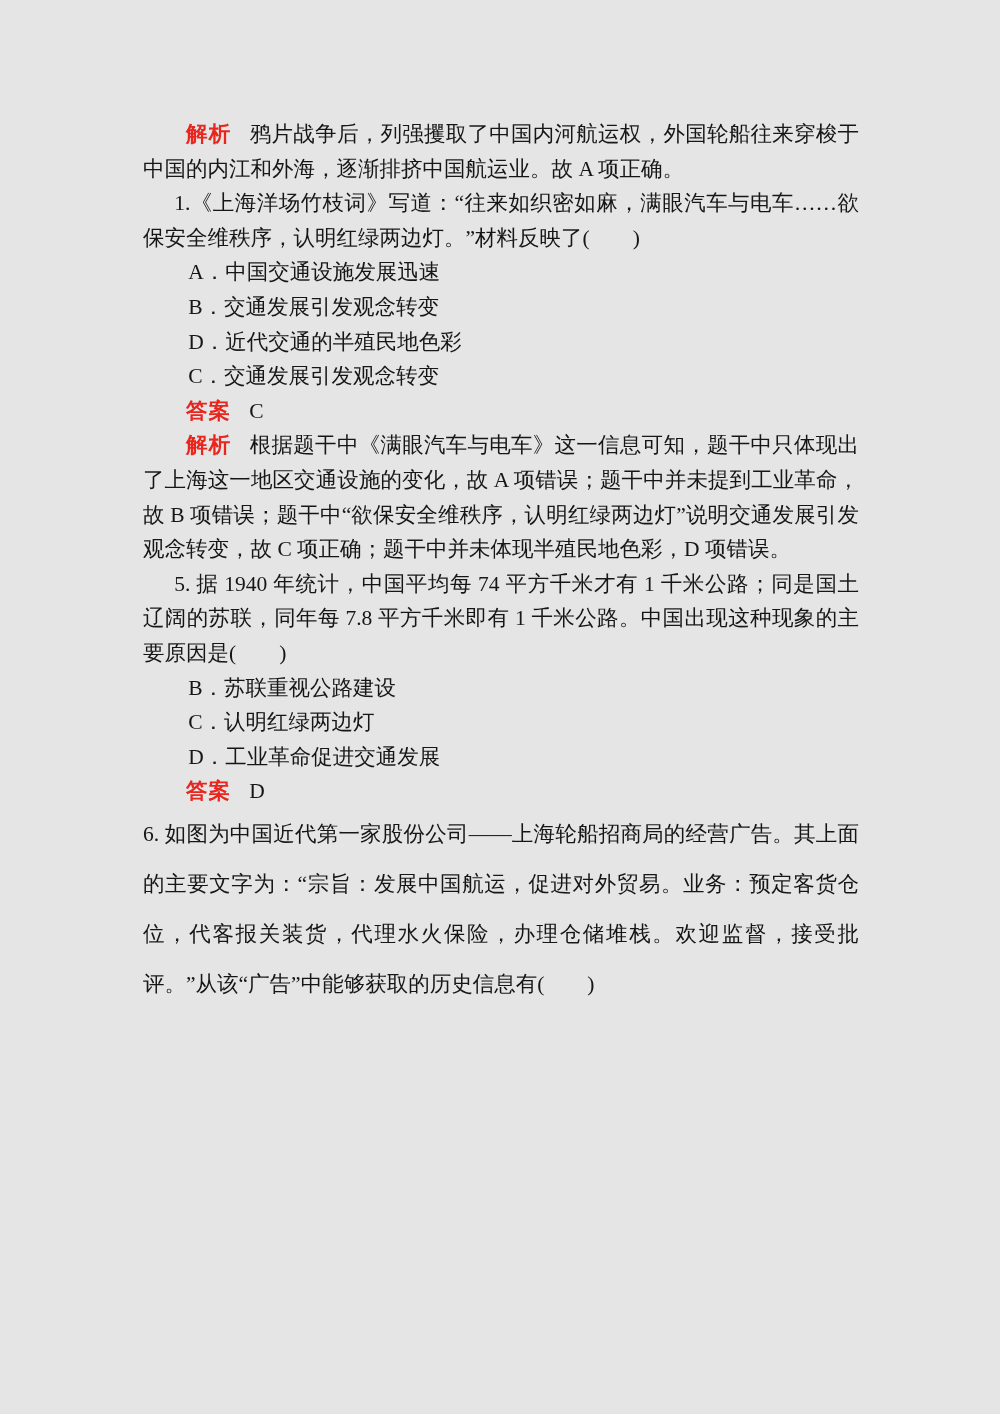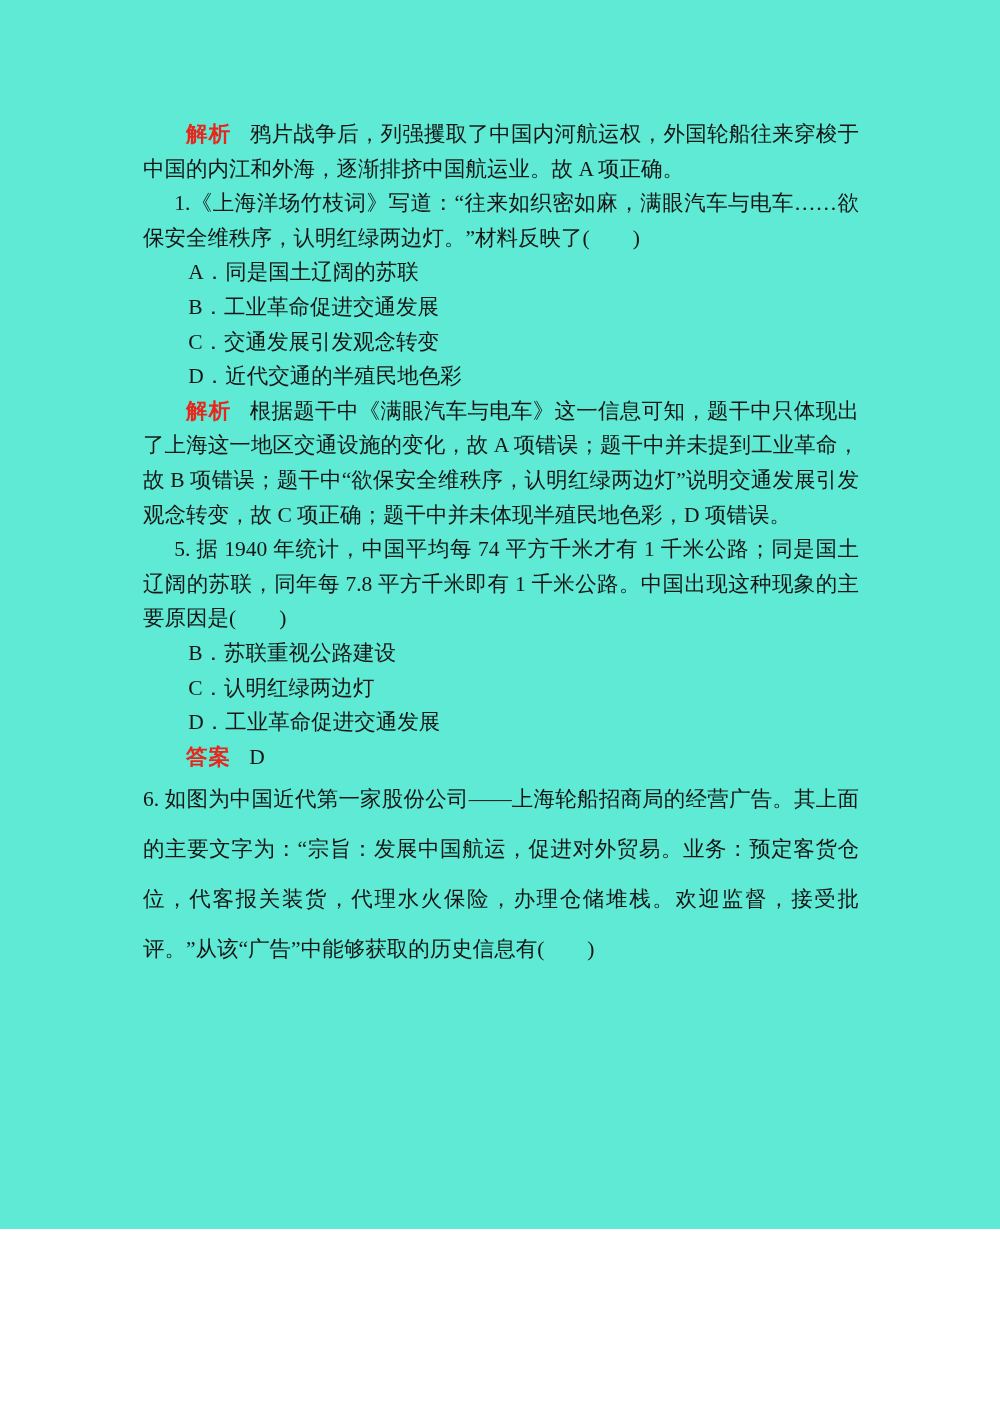--- a/index.html
+++ b/index.html
@@ -1,20 +1,20 @@
 <!DOCTYPE html>
 <html><head>
 <meta charset="utf-8">
 <style>
   html, body { margin: 0; padding: 0; background: #ffffff; }
   .page {
     position: relative;
     width: 1000px;
-    height: 1229px;
-    background: #5eead4;
+    height: 1414px;
+    background: #e5e5e5;
     overflow: hidden;
   }
   .content {
     position: absolute;
     left: 143px;
     top: 117px;
     width: 716px;
     font-family: "Liberation Serif", "DejaVu Serif", serif;
     font-size: 21.5px;
     line-height: 34.6px;
@@ -41,24 +41,25 @@
 </style>
 </head>
 <body>
 
 <div class="page">
   <div class="content">
 
     <p class="indent"><span class="lab" style="color: rgb(232, 38, 29);">解析</span><span>鸦片战争后，列强攫取了中国内河航运权，外国轮船往来穿梭于中国的内江和外海，逐渐排挤中国航运业。故 A 项正确。</span></p>
 
     <p class="stem">1.《上海洋场竹枝词》写道：“往来如织密如麻，满眼汽车与电车……欲保安全维秩序，认明红绿两边灯。”材料反映了(　　)</p>
-    <p class="option">A．同是国土辽阔的苏联</p>
-    <p class="option">B．工业革命促进交通发展</p>
+    <p class="option">A．中国交通设施发展迅速</p>
+    <p class="option">B．交通发展引发观念转变</p>
+    <p class="option">D．近代交通的半殖民地色彩</p>
     <p class="option">C．交通发展引发观念转变</p>
-    <p class="option">D．近代交通的半殖民地色彩</p>
+    <p class="answer-line"><span class="lab" style="color: rgb(232, 38, 29);">答案</span><span class="ans">C</span></p>
     <p class="indent"><span class="lab" style="color: rgb(232, 38, 29);">解析</span><span>根据题干中《满眼汽车与电车》这一信息可知，题干中只体现出了上海这一地区交通设施的变化，故 A 项错误；题干中并未提到工业革命，故 B 项错误；题干中“欲保安全维秩序，认明红绿两边灯”说明交通发展引发观念转变，故 C 项正确；题干中并未体现半殖民地色彩，D 项错误。</span></p>
 
     <p class="stem">5. 据 1940 年统计，中国平均每 74 平方千米才有 1 千米公路；同是国土辽阔的苏联，同年每 7.8 平方千米即有 1 千米公路。中国出现这种现象的主要原因是(　　)</p>
     <p class="option">B．苏联重视公路建设</p>
     <p class="option">C．认明红绿两边灯</p>
     <p class="option">D．工业革命促进交通发展</p>
     <p class="answer-line"><span class="lab" style="color: rgb(232, 38, 29);">答案</span><span class="ans">D</span></p>
 
     <p class="q6">6. 如图为中国近代第一家股份公司——上海轮船招商局的经营广告。其上面的主要文字为：“宗旨：发展中国航运，促进对外贸易。业务：预定客货仓位，代客报关装货，代理水火保险，办理仓储堆栈。欢迎监督，接受批评。”从该“广告”中能够获取的历史信息有(　　)</p>
 

